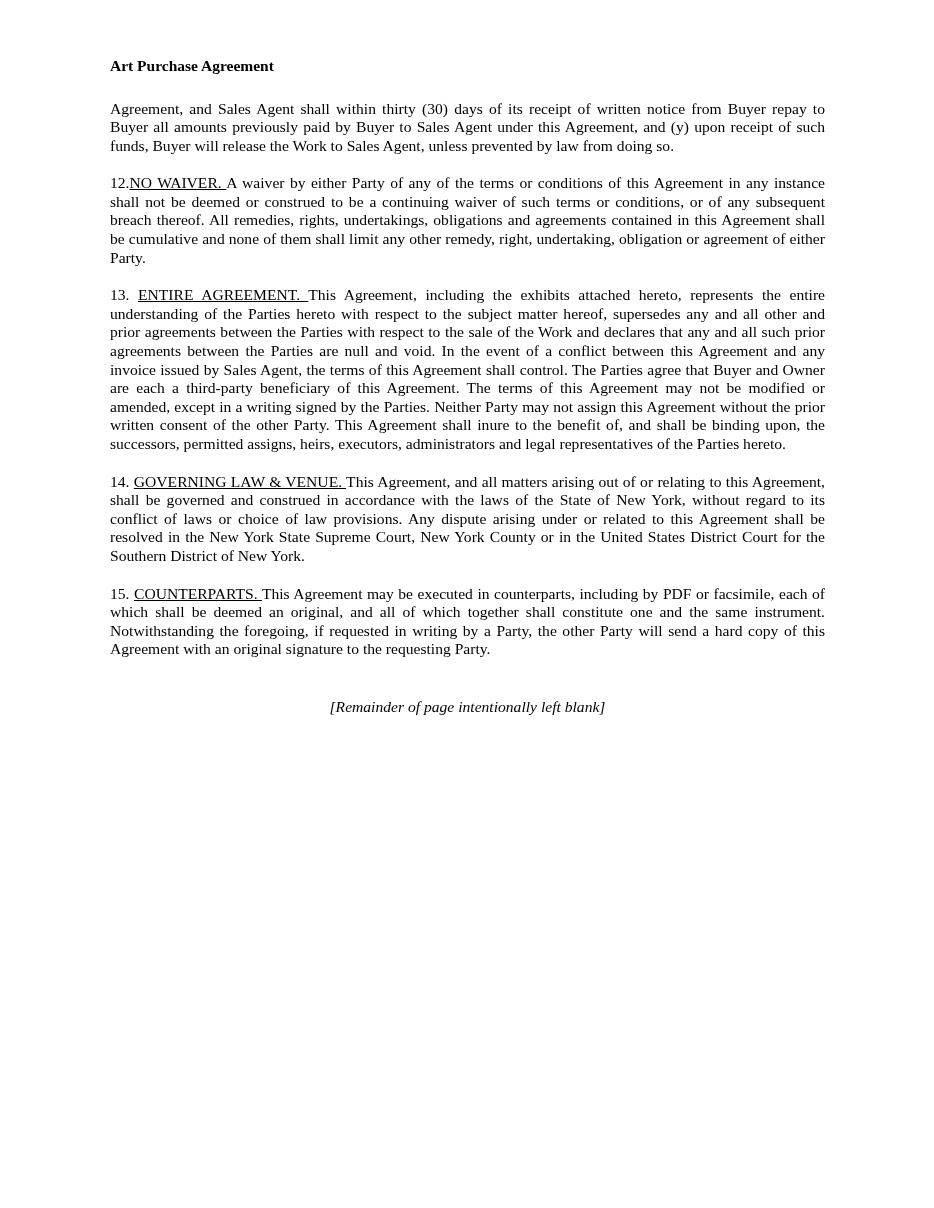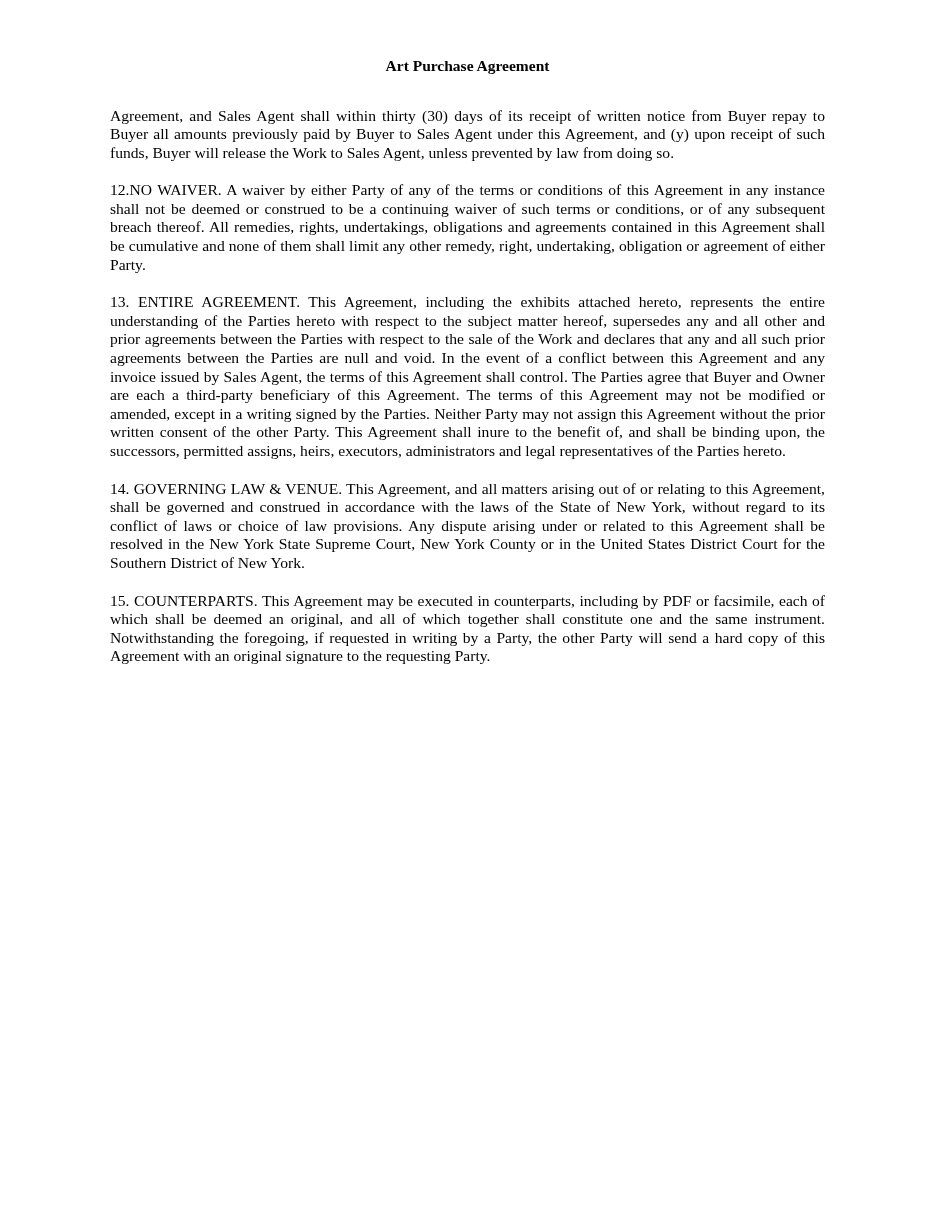--- a/index.html
+++ b/index.html
@@ -18,30 +18,30 @@
     box-sizing: border-box;
     width: 934px;
     height: 1208px;
     padding: 57px 109px 0 110px;
     background: #ffffff;
   }
   .doc-header {
     font-weight: bold;
     font-size: 15.5px;
     line-height: 17.5px;
-    margin-bottom: 32px;
-    text-align: center;
+    margin-bottom: 25px;
   }
   .para {
     font-size: 15.6px;
     line-height: 18.6px;
     text-align: justify;
     margin: 15px 0 19px 0;
   }
   .section-heading {
+    text-decoration: underline;
   }
   .footer-note {
     font-size: 15.6px;
     font-style: italic;
     text-align: center;
     margin-top: 39px;
   }
 </style>
 </head>
 <body>
@@ -55,14 +55,15 @@
   <p class="para">Agreement, and Sales Agent shall within thirty (30) days of its receipt of written notice from Buyer repay to Buyer all amounts previously paid by Buyer to Sales Agent under this Agreement, and (y) upon receipt of such funds, Buyer will release the Work to Sales Agent, unless prevented by law from doing so.</p>
 
   <p class="para"><span>12.</span><span class="section-heading">NO WAIVER. </span><span>A waiver by either Party of any of the terms or conditions of this Agreement in any instance shall not be deemed or construed to be a continuing waiver of such terms or conditions, or of any subsequent breach thereof. All remedies, rights, undertakings, obligations and agreements contained in this Agreement shall be cumulative and none of them shall limit any other remedy, right, undertaking, obligation or agreement of either Party.</span></p>
 
   <p class="para"><span>13. </span><span class="section-heading">ENTIRE AGREEMENT. </span><span>This Agreement, including the exhibits attached hereto, represents the entire understanding of the Parties hereto with respect to the subject matter hereof, supersedes any and all other and prior agreements between the Parties with respect to the sale of the Work and declares that any and all such prior agreements between the Parties are null and void. In the event of a conflict between this Agreement and any invoice issued by Sales Agent, the terms of this Agreement shall control. The Parties agree that Buyer and Owner are each a third-party beneficiary of this Agreement. The terms of this Agreement may not be modified or amended, except in a writing signed by the Parties. Neither Party may not assign this Agreement without the prior written consent of the other Party. This Agreement shall inure to the benefit of, and shall be binding upon, the successors, permitted assigns, heirs, executors, administrators and legal representatives of the Parties hereto.</span></p>
 
   <p class="para"><span>14. </span><span class="section-heading">GOVERNING LAW &amp; VENUE. </span><span>This Agreement, and all matters arising out of or relating to this Agreement, shall be governed and construed in accordance with the laws of the State of New York, without regard to its conflict of laws or choice of law provisions. Any dispute arising under or related to this Agreement shall be resolved in the New York State Supreme Court, New York County or in the United States District Court for the Southern District of New York.</span></p>
 
   <p class="para"><span>15. </span><span class="section-heading">COUNTERPARTS. </span><span>This Agreement may be executed in counterparts, including by PDF or facsimile, each of which shall be deemed an original, and all of which together shall constitute one and the same instrument. Notwithstanding the foregoing, if requested in writing by a Party, the other Party will send a hard copy of this Agreement with an original signature to the requesting Party.</span></p>
 
+  <p class="footer-note">[Remainder of page intentionally left blank]</p>
 
 </div>
 
 </body></html>

